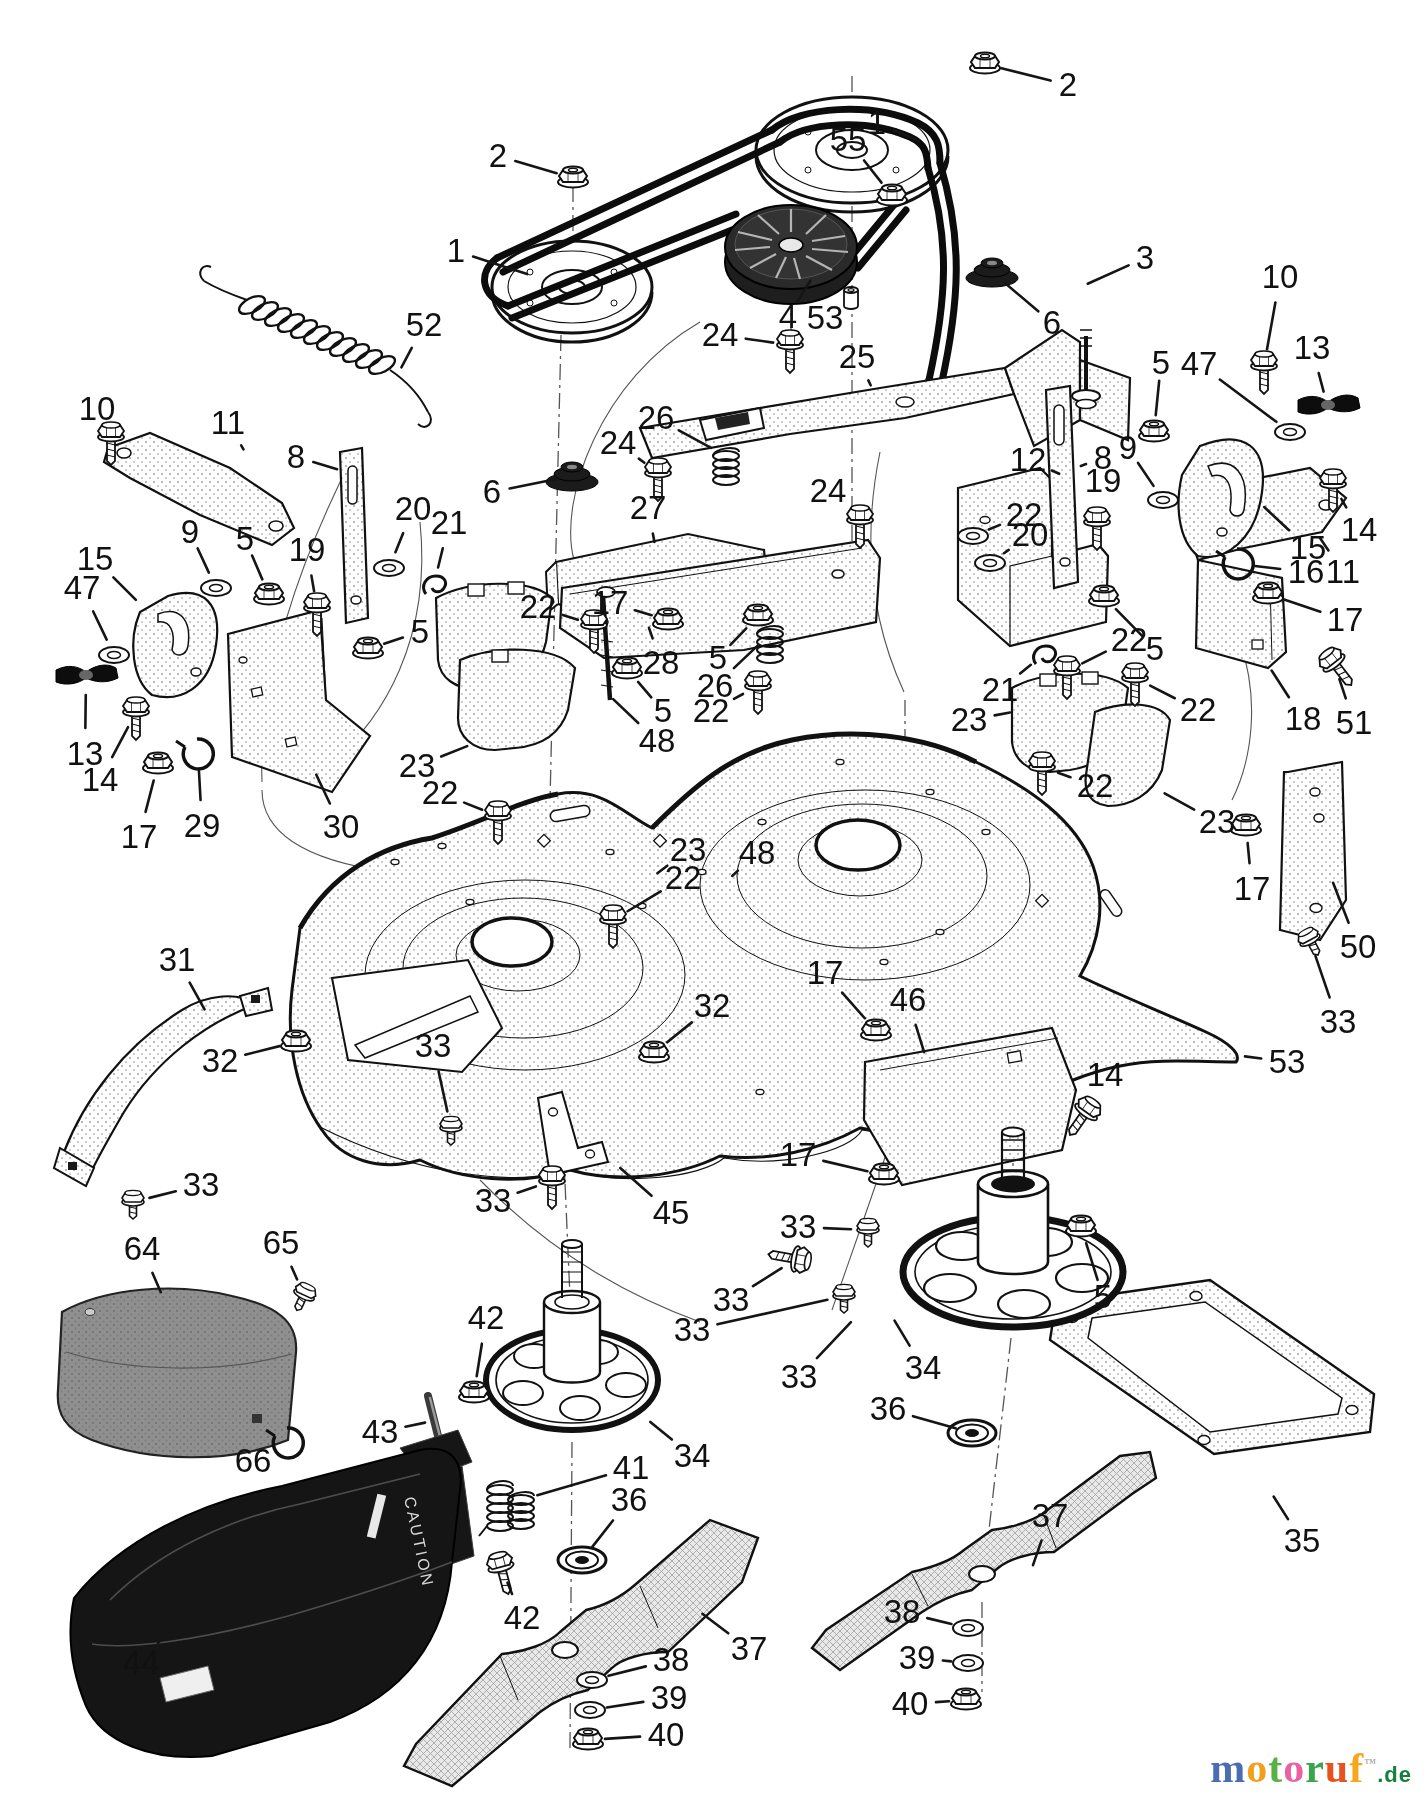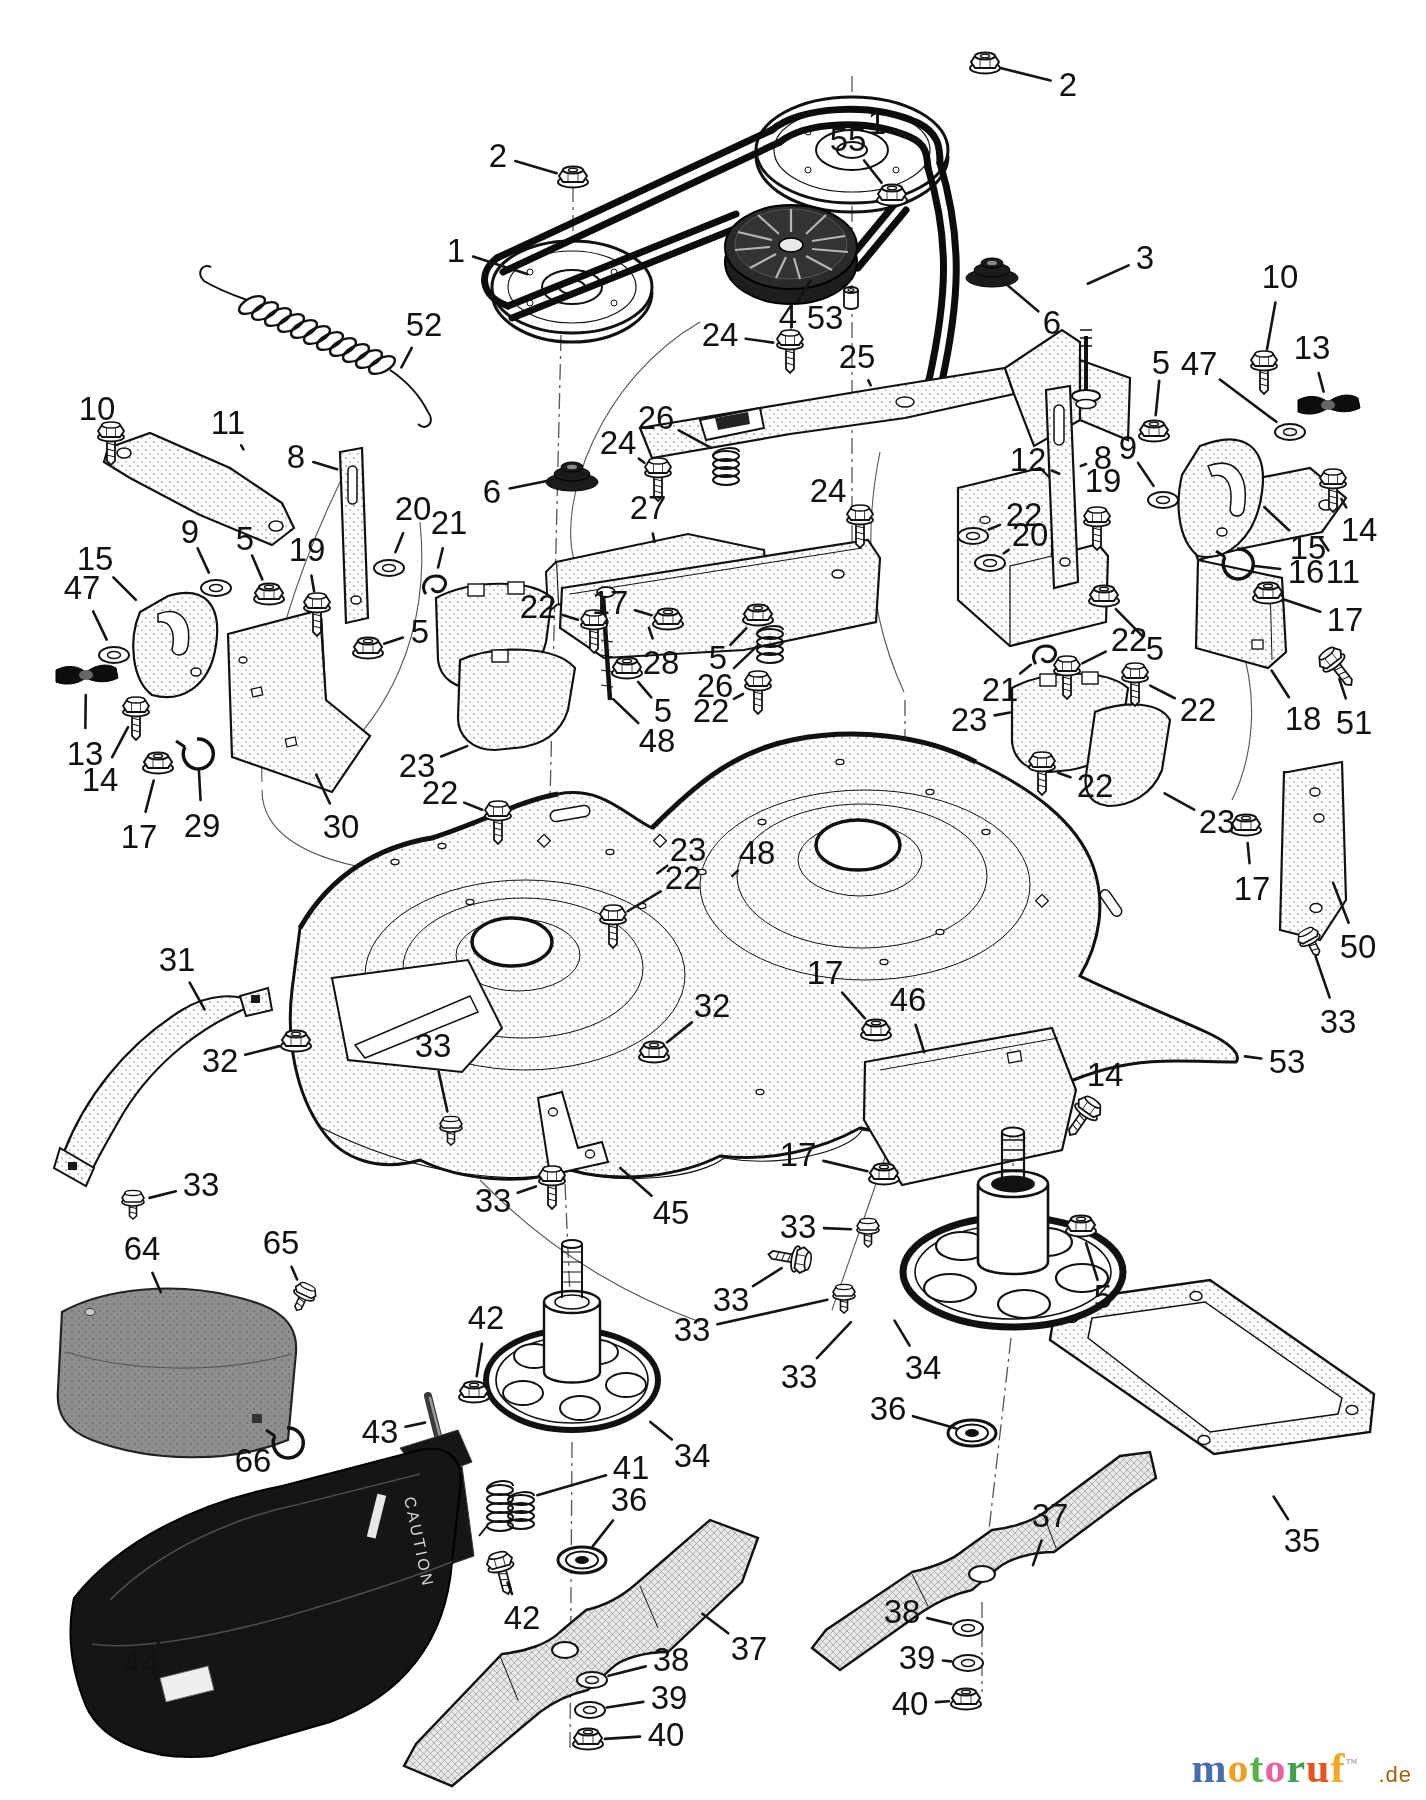--- a/index.html
+++ b/index.html
@@ -3,21 +3,21 @@
 <meta charset="utf-8">
 <style>
   html,body{margin:0;padding:0;background:#fff;}
   #stage{position:relative;width:1426px;height:1800px;background:#fff;overflow:hidden;
          font-family:"Liberation Sans",sans-serif;}
   svg{position:absolute;left:0;top:0;}
   .callout{font:400 33px "Liberation Sans",sans-serif;fill:#111;text-anchor:middle;}
   .leader{stroke:#151515;stroke-width:2.6;stroke-linecap:round;}
   #logo{position:absolute;right:14px;bottom:8px;font-family:"Liberation Serif",serif;
         font-weight:bold;font-size:42px;letter-spacing:1px;}
-  #logo .suffix{font-size:22px;font-weight:normal;color:#a16207;font-family:"Liberation Sans",sans-serif;margin-left:20px;}
+  #logo .suffix{font-size:22px;font-weight:bold;color:#15803d;font-family:"Liberation Sans",sans-serif;}
   #logo sup{font-size:12px;color:#aaa;}
 </style>
 </head>
 <body>
 
 <div id="stage">
 
 <svg id="scene" width="1426" height="1800" viewBox="0 0 1426 1800">
 <defs>
   <pattern id="dots" patternUnits="userSpaceOnUse" width="8" height="8">

